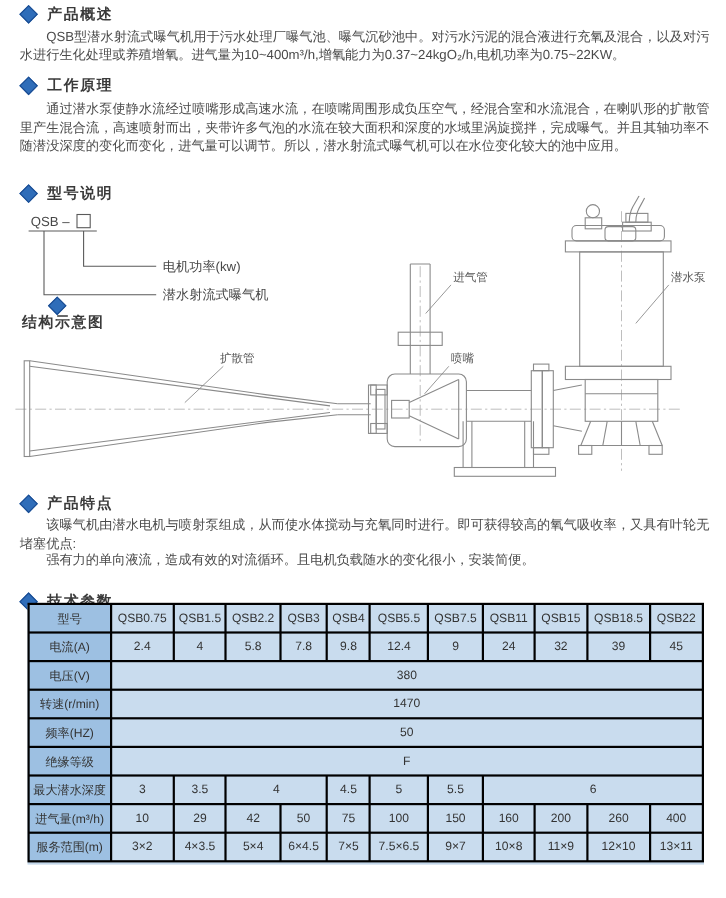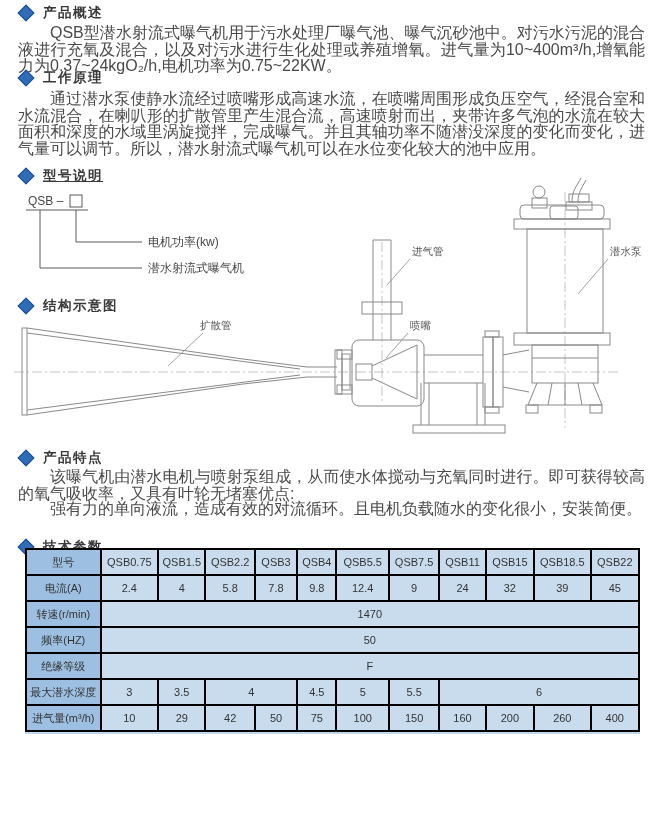--- a/index.html
+++ b/index.html
@@ -9,21 +9,21 @@
   }
   .sec-header{
     position:absolute;left:20px;display:flex;align-items:center;
     font-size:13.5px;font-weight:bold;color:#3a3a3a;letter-spacing:1.5px;z-index:2;
   }
   .diamond{
     width:10px;height:10px;background:#2f6db9;border:1px solid #1a4c92;
     transform:rotate(45deg);margin-right:11px;flex:0 0 auto;
   }
   .para{
-    position:absolute;left:18px;width:627px;font-size:16px;line-height:16.5px;
+    position:absolute;left:18px;width:627px;font-size:12px;line-height:16.5px;
     color:#4a4a4a;text-indent:2em;text-align:justify;z-index:2;margin:0;
   }
   svg{position:absolute;z-index:1;}
   svg text{font-family:"Liberation Sans","DejaVu Sans",sans-serif;}
   .draw{stroke:#8a8a8a;stroke-width:1;fill:none;}
   .cline{stroke:#b5b5b5;stroke-width:0.8;fill:none;stroke-dasharray:10 3 2 3;}
   .leader{stroke:#8a8a8a;stroke-width:0.8;fill:none;}
   .dlabel{font-size:10.5px;fill:#555555;}
   .mline{stroke:#5a5a5a;stroke-width:1;fill:none;}
   .mtext{font-size:12px;fill:#474747;}
@@ -47,36 +47,36 @@
   <span>产品概述</span>
 </div>
 <p class="para" style="top:25px;">QSB型潜水射流式曝气机用于污水处理厂曝气池、曝气沉砂池中。对污水污泥的混合液进行充氧及混合，以及对污水进行生化处理或养殖增氧。进气量为10~400m³/h,增氧能力为0.37~24kgO₂/h,电机功率为0.75~22KW。</p>
 
 <div class="sec-header" style="top:69px;">
   <span class="diamond"></span>
   <span>工作原理</span>
 </div>
 <p class="para" style="top:91px;">通过潜水泵使静水流经过喷嘴形成高速水流，在喷嘴周围形成负压空气，经混合室和水流混合，在喇叭形的扩散管里产生混合流，高速喷射而出，夹带许多气泡的水流在较大面积和深度的水域里涡旋搅拌，完成曝气。并且其轴功率不随潜没深度的变化而变化，进气量可以调节。所以，潜水射流式曝气机可以在水位变化较大的池中应用。</p>
 
-<div class="sec-header" style="top:167px;text-decoration:underline;">
+<div class="sec-header" style="top:167px;">
   <span class="diamond"></span>
   <span>型号说明</span>
 </div>
 
 <svg width="320" height="95" viewBox="0 0 320 95" style="left:20px;top:190px;">
   <text x="8" y="15" class="mtext">QSB –</text>
   <rect x="50" y="5" width="12" height="12" class="mline"></rect>
   <line x1="6" y1="20" x2="68" y2="20" class="mline"></line>
   <polyline points="56,20 56,52 122,52" class="mline"></polyline>
   <polyline points="20,20 20,78 122,78" class="mline"></polyline>
   <text x="128" y="56" class="mtext">电机功率(kw)</text>
   <text x="128" y="82" class="mtext">潜水射流式曝气机</text>
 </svg>
 
-<div class="sec-header" style="top:297px;">
+<div class="sec-header" style="top:272px;flex-direction:column;">
   <span class="diamond"></span>
   <span>结构示意图</span>
 </div>
 
 <svg width="660" height="285" viewBox="0 0 660 285" style="left:0;top:178px;">
 
   <line x1="14" y1="194" x2="618" y2="194" class="cline"></line>
   <line x1="382" y1="64" x2="382" y2="224" class="cline"></line>
   <line x1="565" y1="14" x2="565" y2="250" class="cline"></line>
 
@@ -222,20 +222,24 @@
         <td>7.8</td>
         <td>9.8</td>
         <td>12.4</td>
         <td>9</td>
         <td>24</td>
         <td>32</td>
         <td>39</td>
         <td>45</td>
       </tr>
       <tr>
+        <th class="rowlabel">电压(V)</th>
+        <td colspan="11">380</td>
+      </tr>
+      <tr>
         <th class="rowlabel">转速(r/min)</th>
         <td colspan="11">1470</td>
       </tr>
       <tr>
         <th class="rowlabel">频率(HZ)</th>
         <td colspan="11">50</td>
       </tr>
       <tr>
         <th class="rowlabel">绝缘等级</th>
         <td colspan="11">F</td>
@@ -257,14 +261,28 @@
         <td>42</td>
         <td>50</td>
         <td>75</td>
         <td>100</td>
         <td>150</td>
         <td>160</td>
         <td>200</td>
         <td>260</td>
         <td>400</td>
       </tr>
+      <tr>
+        <th class="rowlabel">服务范围(m)</th>
+        <td>3×2</td>
+        <td>4×3.5</td>
+        <td>5×4</td>
+        <td>6×4.5</td>
+        <td>7×5</td>
+        <td>7.5×6.5</td>
+        <td>9×7</td>
+        <td>10×8</td>
+        <td>11×9</td>
+        <td>12×10</td>
+        <td>13×11</td>
+      </tr>
     </tbody>
 </table>
 
 </body></html>

